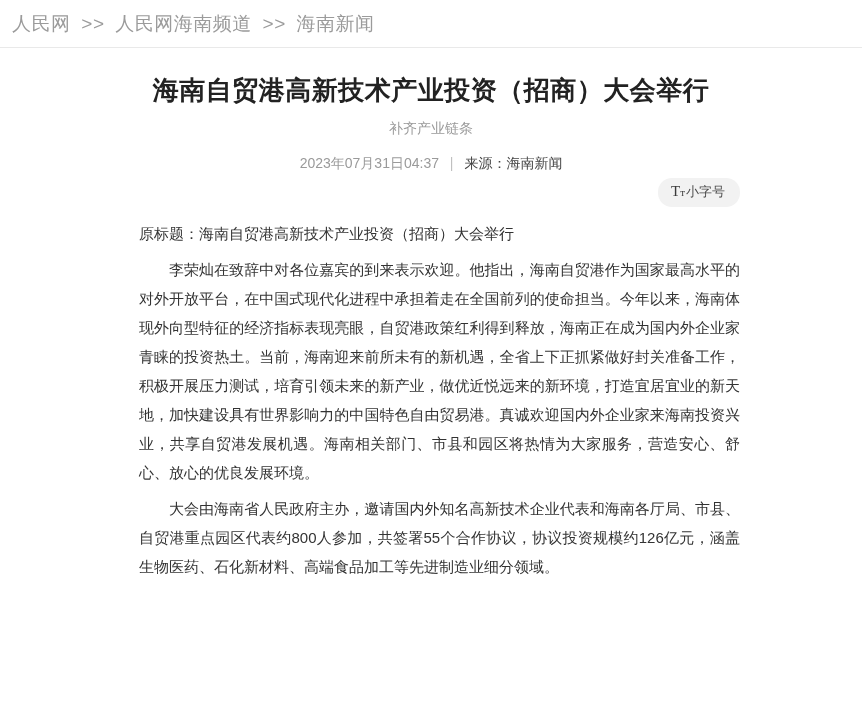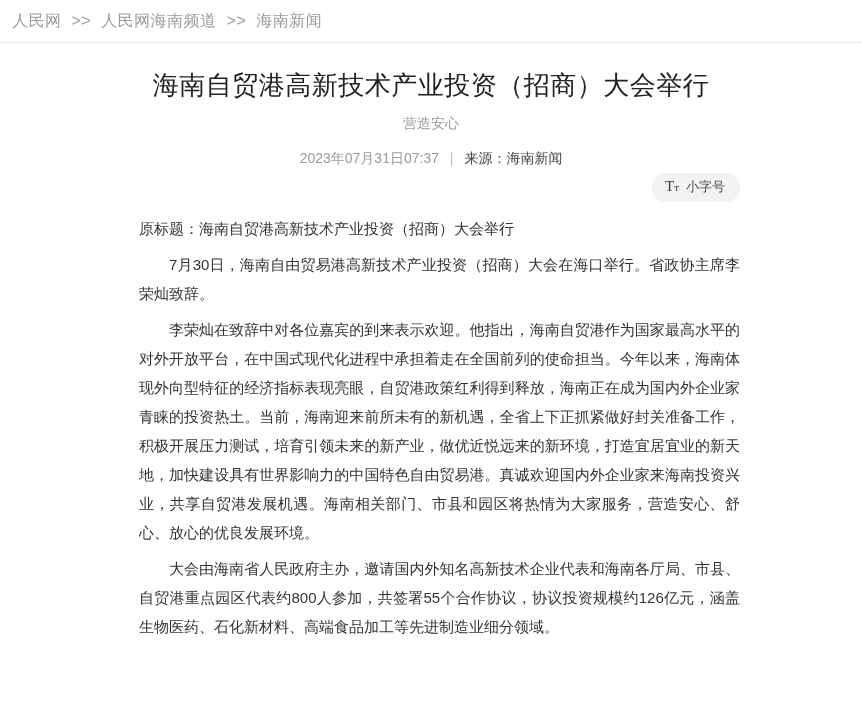--- a/index.html
+++ b/index.html
@@ -8,21 +8,21 @@
     width: 862px;
     height: 725px;
     background: #ffffff;
     font-family: "Liberation Sans", "DejaVu Sans", sans-serif;
     overflow: hidden;
   }
 
   
   .breadcrumb {
     padding: 11px 0 0 12px;
-    font-size: 16px;
+    font-size: 19px;
     color: #9b9b9b;
     letter-spacing: 0.5px;
   }
   .breadcrumb a {
     color: #9b9b9b;
     text-decoration: none;
     cursor: pointer;
   }
   .breadcrumb .sep { margin: 0 5px; color: #9b9b9b; }
   .top-divider {
@@ -31,21 +31,21 @@
     margin: 10px 0 0 0;
   }
 
   
   .article { width: 618px; margin: 0 auto; }
 
   .article-title {
     margin: 26px 0 0 0;
     text-align: center;
     font-size: 26px;
-    font-weight: 400;
+    font-weight: 700;
     color: #222222;
     letter-spacing: 0.5px;
     line-height: 1.25;
   }
   .article-subtitle {
     margin-top: 13px;
     text-align: center;
     font-size: 14px;
     color: #999999;
   }
@@ -57,21 +57,21 @@
   }
   .article-meta .pipe { margin: 0 7px; color: #c0c0c0; }
   .article-meta .source-wrap { color: #444444; }
   .article-meta .source-link { color: #444444; text-decoration: none; cursor: pointer; }
 
   
   .toolbar { margin-top: 5px; text-align: right; height: 26px; }
   .font-size-pill {
     display: inline-flex;
     align-items: baseline;
-    gap: 7px;
+    gap: 1px;
     background: #f2f2f2;
     border: none;
     border-radius: 14px;
     padding: 5px 15px 6px 13px;
     font-size: 13px;
     color: #4a4a4a;
     cursor: pointer;
     font-family: "Liberation Sans", "DejaVu Sans", sans-serif;
   }
   .tt-icon { font-family: "Liberation Serif", "DejaVu Serif", serif; color: #3a3a3a; }
@@ -101,38 +101,37 @@
     <span class="sep">&gt;&gt;</span>
     <a>海南新闻</a>
   </nav>
 
   <hr class="top-divider">
 
   <article class="article">
 
     <h1 class="article-title">海南自贸港高新技术产业投资（招商）大会举行</h1>
 
-    <div class="article-subtitle">营造安心</div>
+    <div class="article-subtitle">补齐产业链条</div>
 
     <div class="article-meta">
-      <span class="date">2023年07月31日07:37</span>
+      <span class="date">2023年07月31日04:37</span>
       <span class="pipe">|</span>
       <span class="source-wrap"><span>来源：</span><a class="source-link">海南新闻</a></span>
     </div>
 
     <div class="toolbar">
       <button class="font-size-pill">
         <span class="tt-icon"><span class="t-big">T</span><span class="t-small">т</span></span>
         <span>小字号</span>
       </button>
     </div>
 
     <div class="article-body">
       <p>原标题：海南自贸港高新技术产业投资（招商）大会举行</p>
-      <p class="indent">7月30日，海南自由贸易港高新技术产业投资（招商）大会在海口举行。省政协主席李荣灿致辞。</p>
       <p class="indent">李荣灿在致辞中对各位嘉宾的到来表示欢迎。他指出，海南自贸港作为国家最高水平的对外开放平台，在中国式现代化进程中承担着走在全国前列的使命担当。今年以来，海南体现外向型特征的经济指标表现亮眼，自贸港政策红利得到释放，海南正在成为国内外企业家青睐的投资热土。当前，海南迎来前所未有的新机遇，全省上下正抓紧做好封关准备工作，积极开展压力测试，培育引领未来的新产业，做优近悦远来的新环境，打造宜居宜业的新天地，加快建设具有世界影响力的中国特色自由贸易港。真诚欢迎国内外企业家来海南投资兴业，共享自贸港发展机遇。海南相关部门、市县和园区将热情为大家服务，营造安心、舒心、放心的优良发展环境。</p>
       <p class="indent">大会由海南省人民政府主办，邀请国内外知名高新技术企业代表和海南各厅局、市县、自贸港重点园区代表约800人参加，共签署55个合作协议，协议投资规模约126亿元，涵盖生物医药、石化新材料、高端食品加工等先进制造业细分领域。</p>
 
     </div>
 
   </article>
 
 </div>
 
 </body></html>

